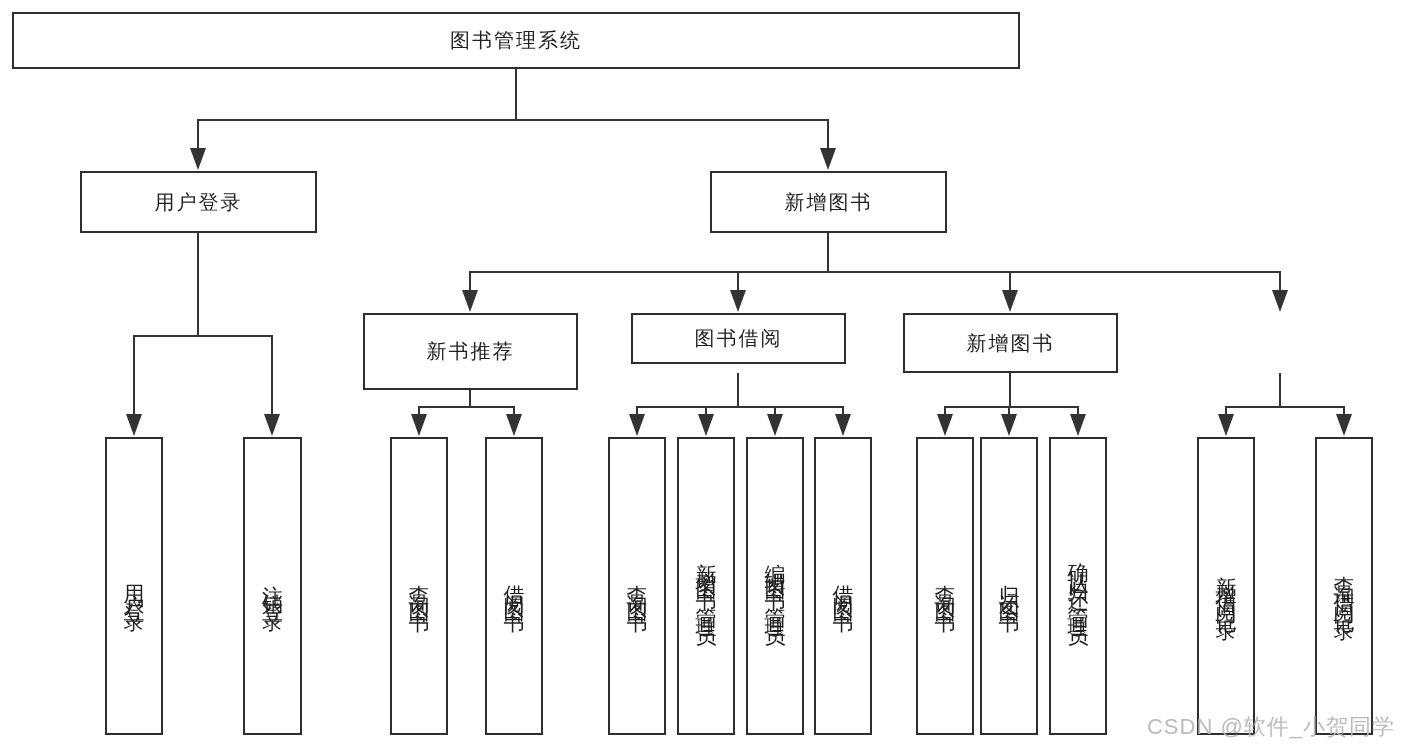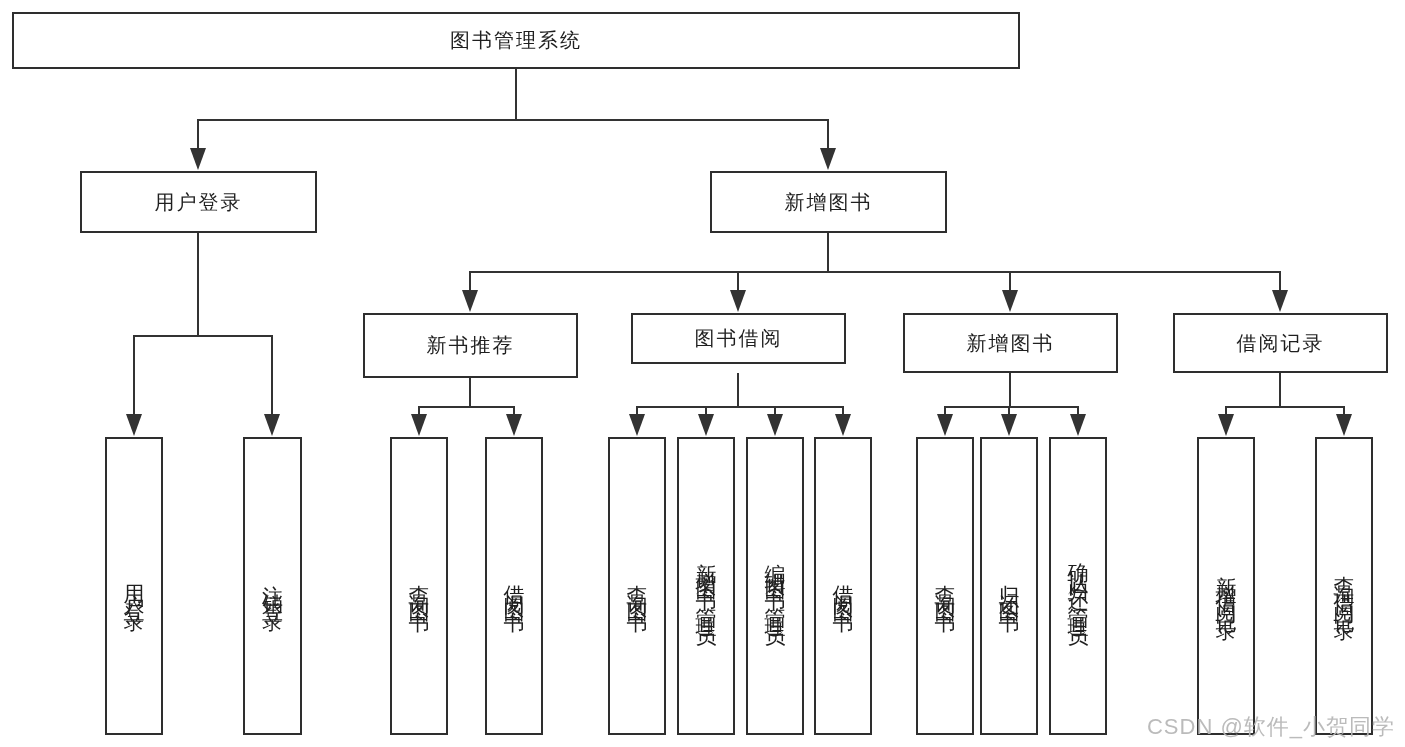--- a/index.html
+++ b/index.html
@@ -92,24 +92,23 @@
       <polygon points="1218,414 1234,414 1226,436"></polygon>
       <polygon points="1336,414 1352,414 1344,436"></polygon>
     </g>
   </svg>
 
   <div class="node h" style="left:12px;top:12px;width:1008px;height:57px">图书管理系统</div>
 
   <div class="node h" style="left:80px;top:171px;width:237px;height:62px">用户登录</div>
   <div class="node h" style="left:710px;top:171px;width:237px;height:62px">新增图书</div>
 
-  <div class="node h" style="left:363px;top:313px;width:215px;height:65px">新书推荐</div>
+  <div class="node h" style="left:363px;top:313px;width:215px;height:77px">新书推荐</div>
   <div class="node h" style="left:631px;top:313px;width:215px;height:51px">图书借阅</div>
   <div class="node h" style="left:903px;top:313px;width:215px;height:60px">新增图书</div>
-  <div class="node h" style="left:1173px;top:313px;width:215px;height:60px">借阅记录</div>
 
   <div class="node v" style="left:105px;top:437px;width:58px;height:298px">用户登录</div>
   <div class="node v" style="left:243px;top:437px;width:59px;height:298px">注销登录</div>
 
   <div class="node v" style="left:390px;top:437px;width:58px;height:298px">查询图书</div>
   <div class="node v" style="left:485px;top:437px;width:58px;height:298px">借阅图书</div>
 
   <div class="node v" style="left:608px;top:437px;width:58px;height:298px">查询图书</div>
   <div class="node v" style="left:677px;top:437px;width:58px;height:298px">新增图书（管理员）</div>
   <div class="node v" style="left:746px;top:437px;width:58px;height:298px">编辑图书（管理员）</div>

